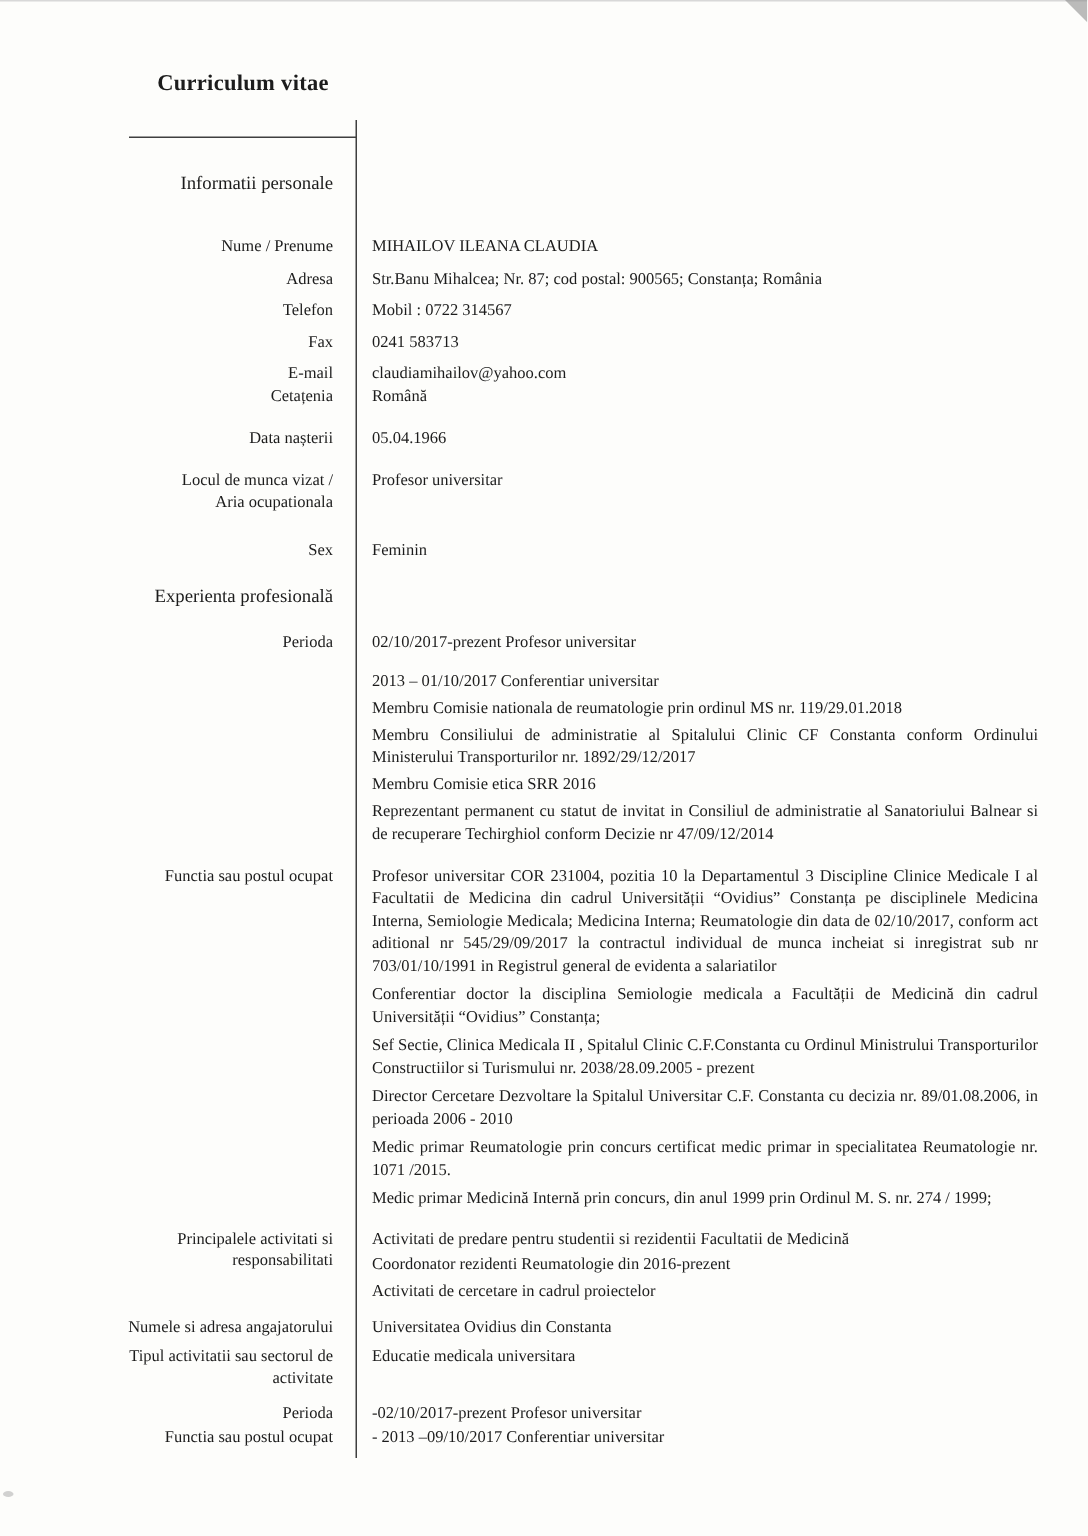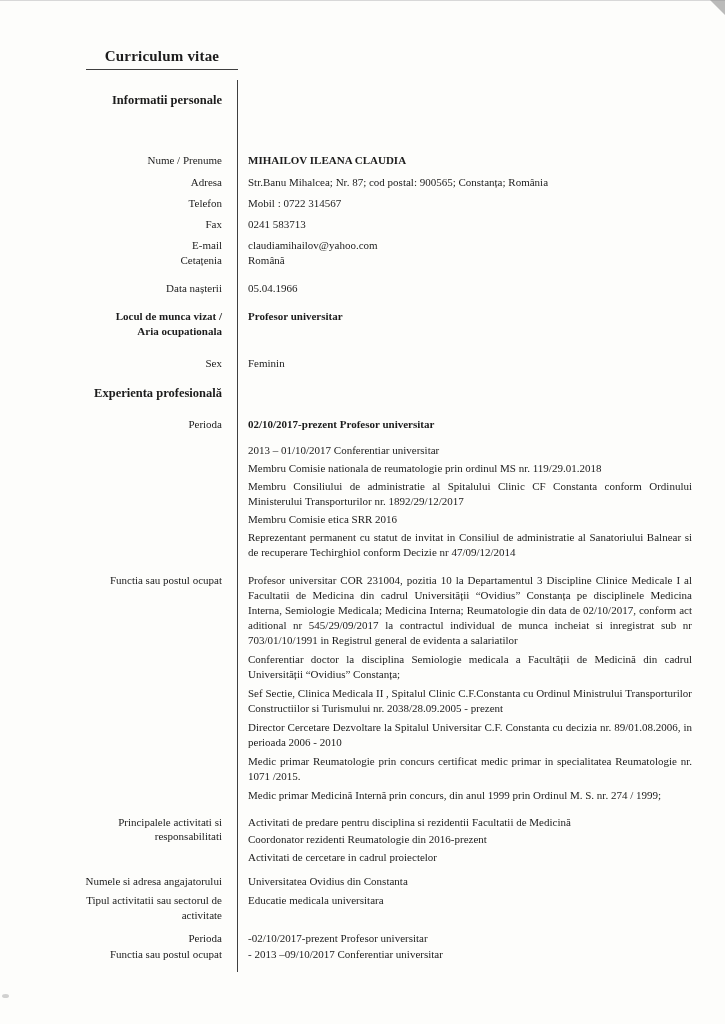--- a/index.html
+++ b/index.html
@@ -12,31 +12,31 @@
     color:#1c1c1c;
     overflow:hidden;
   }
   .scan-top{position:absolute;top:0;left:0;right:0;height:1px;background:#d8d8d8;}
   .scan-corner{position:absolute;top:0;right:0;width:0;height:0;
     border-top:15px solid #8f8f8f;border-left:15px solid transparent;opacity:.6;}
   .scan-smudge{position:absolute;left:2px;bottom:26px;width:7px;height:4px;background:#bdbdbd;border-radius:50%;opacity:.7;}
   .vline{position:absolute;left:237px;top:80px;height:892px;width:1.4px;background:#3f3f3f;}
   .title-block{
     margin:48px 0 0 86px;width:152px;box-sizing:border-box;
-    padding-bottom:4px;border-bottom:1.5px solid #3f3f3f;
+    padding-bottom:26px;border-bottom:1.5px solid #3f3f3f;
     font-size:15px;font-weight:bold;text-align:center;letter-spacing:.2px;
   }
   .row{display:flex;align-items:flex-start;}
   .label{
     flex:0 0 237px;box-sizing:border-box;
     padding:0 15px 0 28px;text-align:right;
     white-space:pre-line;line-height:1.36;
   }
   .values{flex:1;box-sizing:border-box;padding:0 33px 0 11px;line-height:1.36;}
-  .bold{font-weight:bold;}
+  .bold{font-weight:normal;}
   .h12{font-size:12.5px;}
   .para{text-align:justify;}
   .item{margin-bottom:4px;}
   .item-sm{margin-bottom:3px;}
   .email{cursor:pointer;}
 </style>
 </head>
 <body>
 
 <div class="page">
@@ -45,21 +45,21 @@
   <div class="scan-smudge"></div>
   <div class="vline"></div>
 
   <div class="title-block">Curriculum vitae</div>
 
   <div class="row" style="margin-top:22px">
     <div class="label bold h12">Informatii personale</div>
     <div class="values"></div>
   </div>
 
-  <div class="row" style="margin-top:44px">
+  <div class="row" style="margin-top:26px">
     <div class="label">Nume / Prenume</div>
     <div class="values bold">MIHAILOV ILEANA  CLAUDIA</div>
   </div>
 
   <div class="row" style="margin-top:7px">
     <div class="label">Adresa</div>
     <div class="values">Str.Banu Mihalcea; Nr. 87; cod postal: 900565; Constanța; România</div>
   </div>
 
   <div class="row" style="margin-top:6px">
@@ -128,21 +128,21 @@
       <div class="para item">Director Cercetare Dezvoltare la Spitalul Universitar C.F. Constanta cu decizia nr. 89/01.08.2006, in perioada 2006 - 2010</div>
       <div class="para item">Medic primar Reumatologie prin concurs certificat medic primar in specialitatea Reumatologie nr. 1071 /2015.</div>
       <div class="para item">Medic primar Medicină Internă prin concurs, din anul 1999 prin Ordinul M. S.  nr. 274 / 1999;</div>
     </div>
   </div>
 
   <div class="row" style="margin-top:8px">
     <div class="label">Principalele activitati si
 responsabilitati</div>
     <div class="values">
-      <div class="item-sm">Activitati de predare pentru disciplina si rezidentii Facultatii de Medicină</div>
+      <div class="item-sm">Activitati de predare pentru studentii si rezidentii Facultatii de Medicină</div>
       <div class="item-sm">Coordonator rezidenti Reumatologie din 2016-prezent</div>
       <div class="item-sm">Activitati de cercetare in cadrul proiectelor</div>
     </div>
   </div>
 
   <div class="row" style="margin-top:6px">
     <div class="label">Numele si adresa angajatorului</div>
     <div class="values">Universitatea Ovidius din Constanta</div>
   </div>
 

